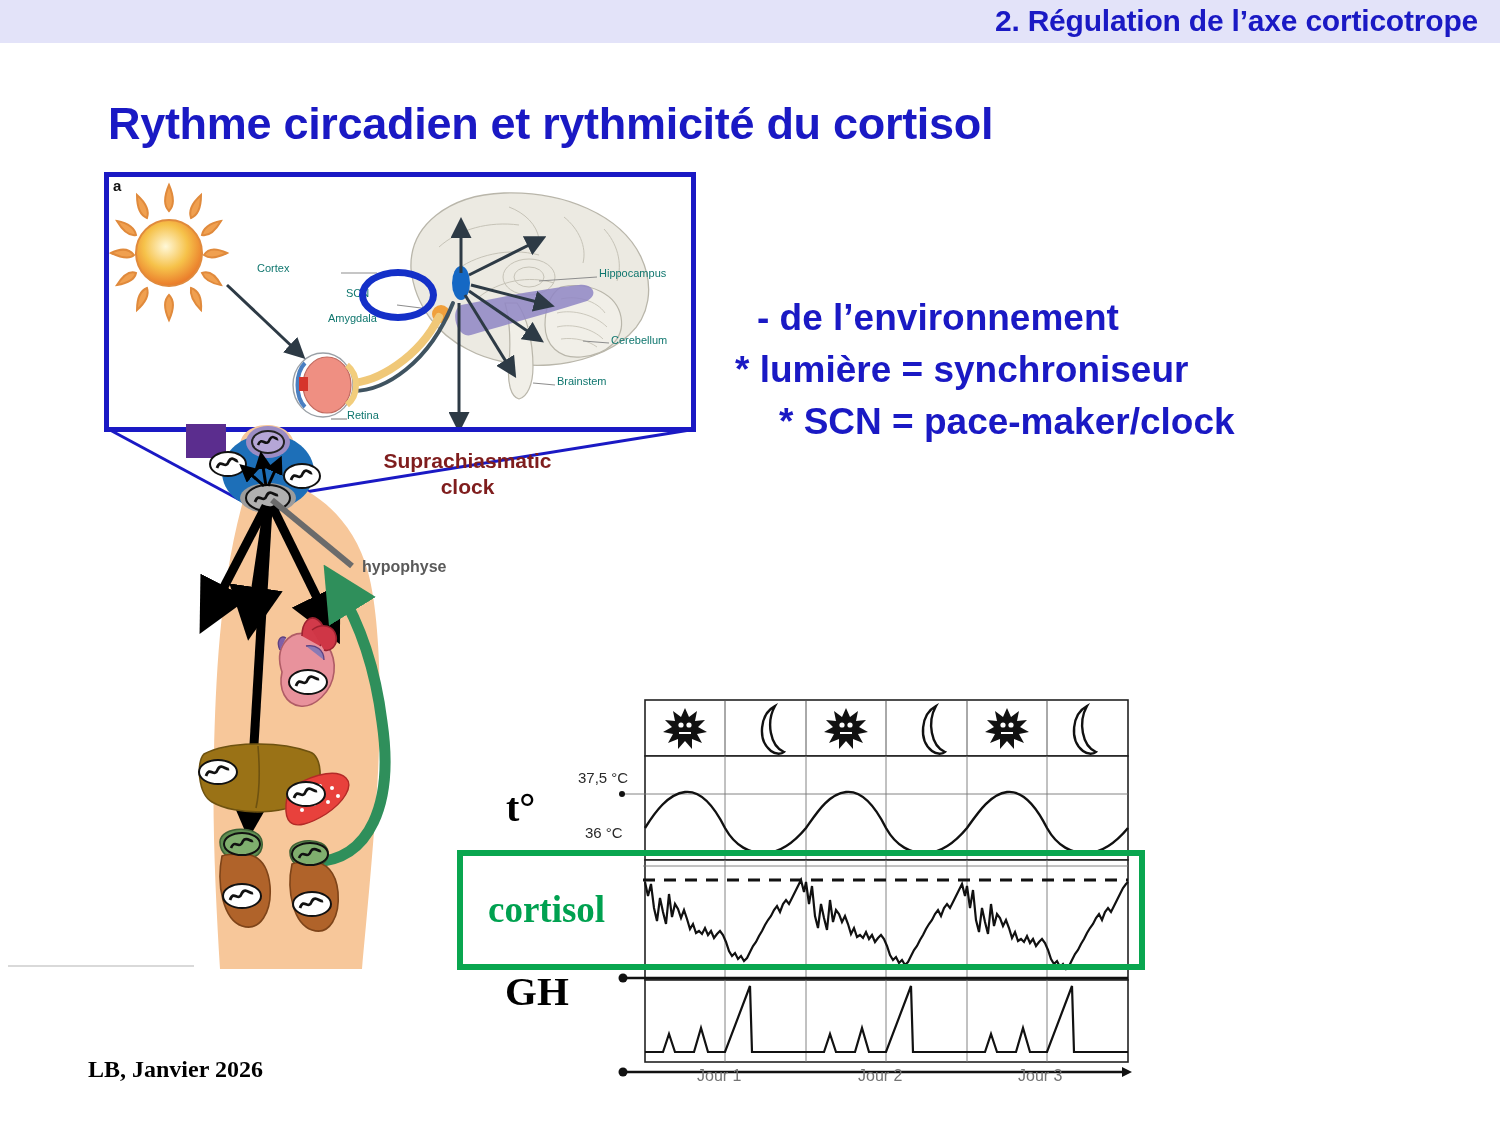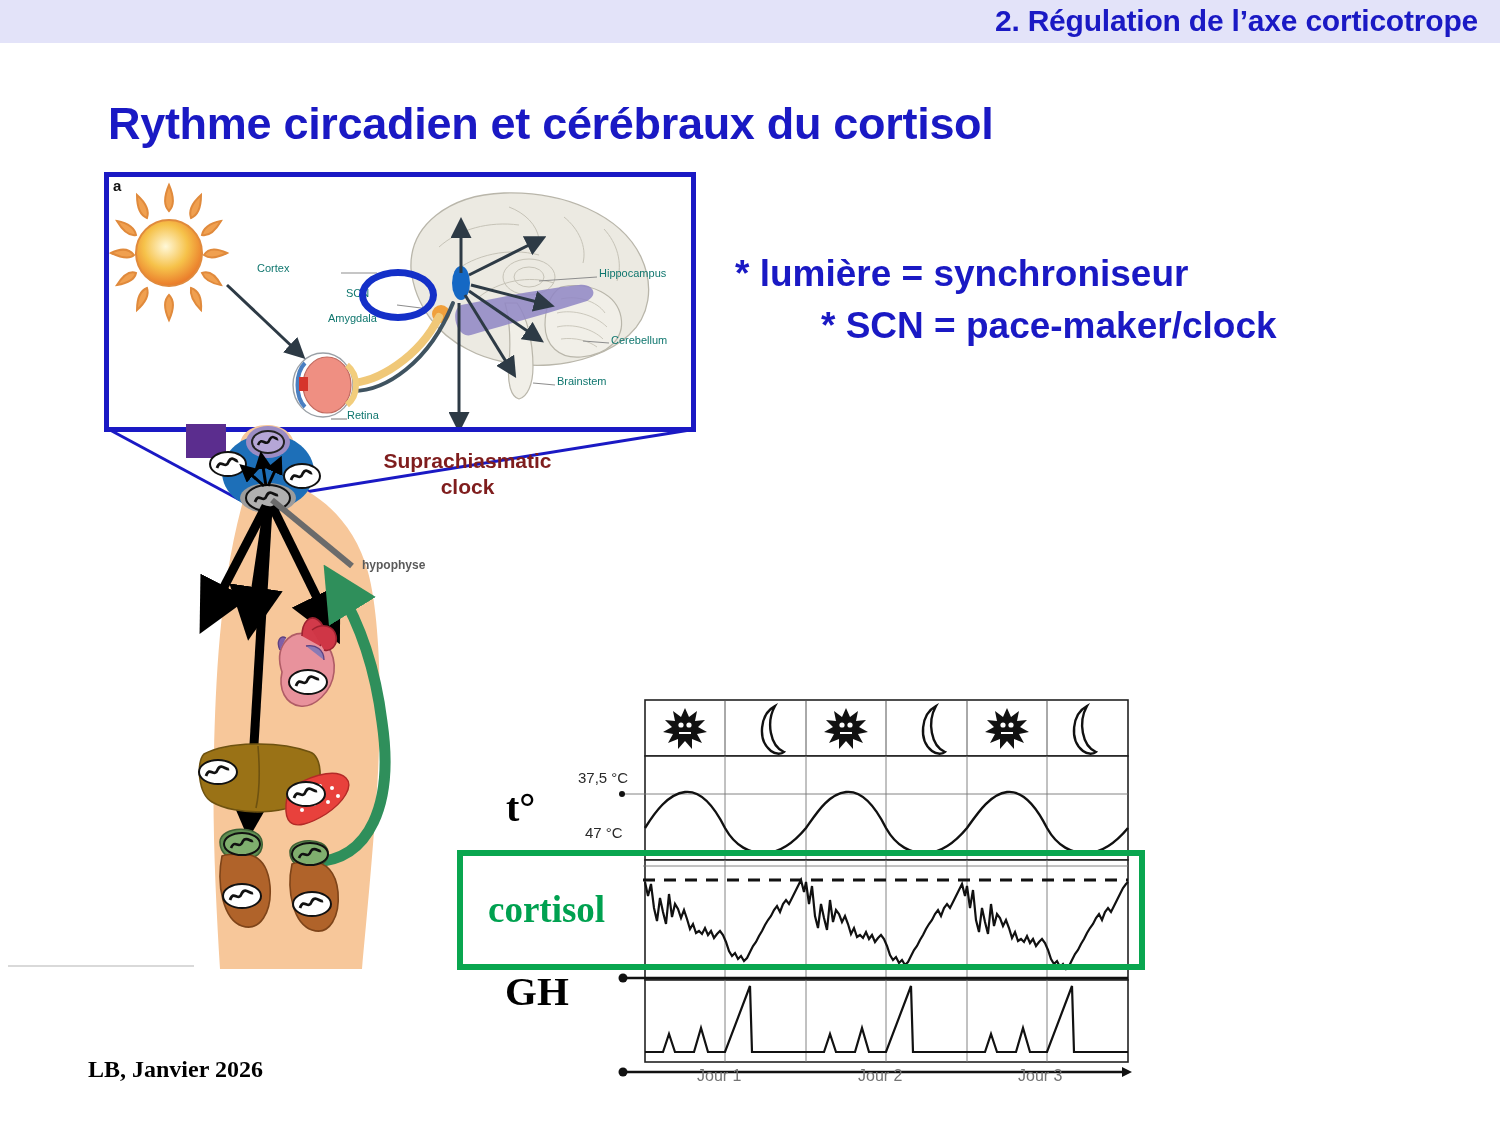--- a/index.html
+++ b/index.html
@@ -39,21 +39,21 @@
     white-space:nowrap;
   }
   .rt-line{
     font-family:"Liberation Sans", sans-serif;
     font-weight:bold;font-size:37px;color:#1a19c4;
     white-space:nowrap;
   }
   .rt-l1{margin-top:54px;margin-left:22px;}
   .rt-l2{margin-top:10px;}
   .rt-l3{margin-top:52px;margin-left:22px;}
-  .rt-l4{margin-top:10px;margin-left:86px;}
+  .rt-l4{margin-top:10px;margin-left:44px;}
 
   
   #brain-inset{
     left:104px;top:172px;width:592px;height:260px;
     background:#ffffff;border:5px solid #1a19c4;box-sizing:border-box;
   }
   #brain-inset .panel-letter{
     left:4px;top:0px;font-size:15px;font-weight:bold;color:#111;
   }
   .brain-label{
@@ -97,40 +97,41 @@
 
   
   #supra-label{
     left:360px;top:448px;width:215px;text-align:center;
     font-family:"Liberation Sans", sans-serif;font-weight:bold;
     font-size:21px;color:#7f1d1d;line-height:1.25;
   }
   #hypophyse-label{
     left:362px;top:558px;
     font-family:"Liberation Sans", sans-serif;font-weight:bold;
-    font-size:12px;color:#5a5a5a;white-space:nowrap;
+    font-size:16px;color:#5a5a5a;white-space:nowrap;
   }
 
   
   #footer{
     left:88px;top:1056px;
     font-family:"Liberation Serif", serif;font-weight:bold;
     font-size:24px;color:#000000;white-space:nowrap;
   }
   #footer-rule{left:8px;top:965px;width:186px;height:2px;background:#d9d9d9;}
 </style>
 </head>
 <body>
 
 <div class="abs" id="header-band"></div>
 <div class="abs" id="header-title">2. Régulation de l’axe corticotrope</div>
 
-<div class="abs" id="slide-title">Rythme circadien et cérébraux du cortisol</div>
+<div class="abs" id="slide-title">Rythme circadien et rythmicité du cortisol</div>
 
 <div class="abs" id="right-text">
+  <div class="rt-line rt-l1">- de l’environnement</div>
   <div class="rt-line rt-l2">* lumière = synchroniseur</div>
   <div class="rt-line rt-l4">* SCN = pace-maker/clock</div>
 </div>
 
 <svg class="abs" id="connector" viewBox="0 0 1500 1125">
   <line x1="110" y1="430" x2="240" y2="500" stroke="#1a19c4" stroke-width="3"></line>
   <line x1="690" y1="430" x2="268" y2="498" stroke="#1a19c4" stroke-width="3"></line>
 </svg>
 
 <div class="abs" id="brain-inset">
@@ -511,21 +512,21 @@
            L326,362 L351,296 L353,362 L376,362 L407,362
            L425,362 L431,344 L437,362 L456,362 L463,338 L470,362
            L487,362 L512,296 L514,362 L537,362 L568,362" fill="none" stroke="#111" stroke-width="2.2"></path>
 
   <line x1="62" y1="382" x2="568" y2="382" stroke="#111" stroke-width="2.4"></line>
   <circle cx="63" cy="382" r="4.5" fill="#111"></circle>
   <path d="M562,377 L572,382 L562,387 z" fill="#111"></path>
 </svg>
 
 <div class="abs deg-label" style="left:578px;top:769px;">37,5 °C</div>
-<div class="abs deg-label" style="left:585px;top:824px;">47 °C</div>
+<div class="abs deg-label" style="left:585px;top:824px;">36 °C</div>
 
 <div class="abs jour-label" style="left:697px;top:1067px;">Jour 1</div>
 <div class="abs jour-label" style="left:858px;top:1067px;">Jour 2</div>
 <div class="abs jour-label" style="left:1018px;top:1067px;">Jour 3</div>
 
 <div class="abs" id="white-patch-a"></div>
 <div class="abs" id="white-patch-b"></div>
 
 <div class="abs chart-axis-label" id="t-label">t°</div>
 <div class="abs" id="cortisol-label">cortisol</div>

